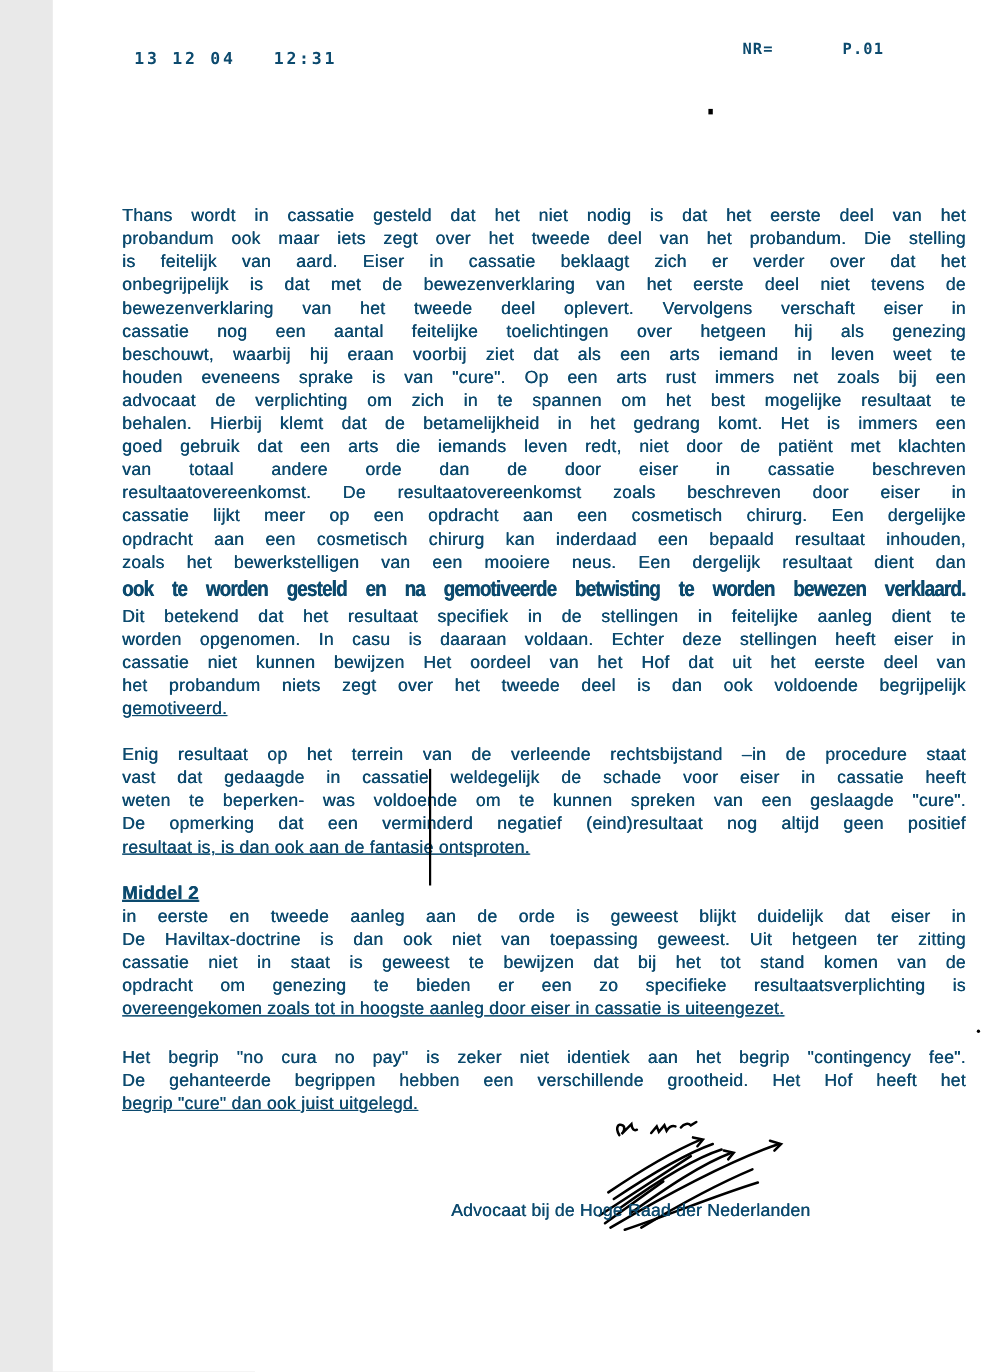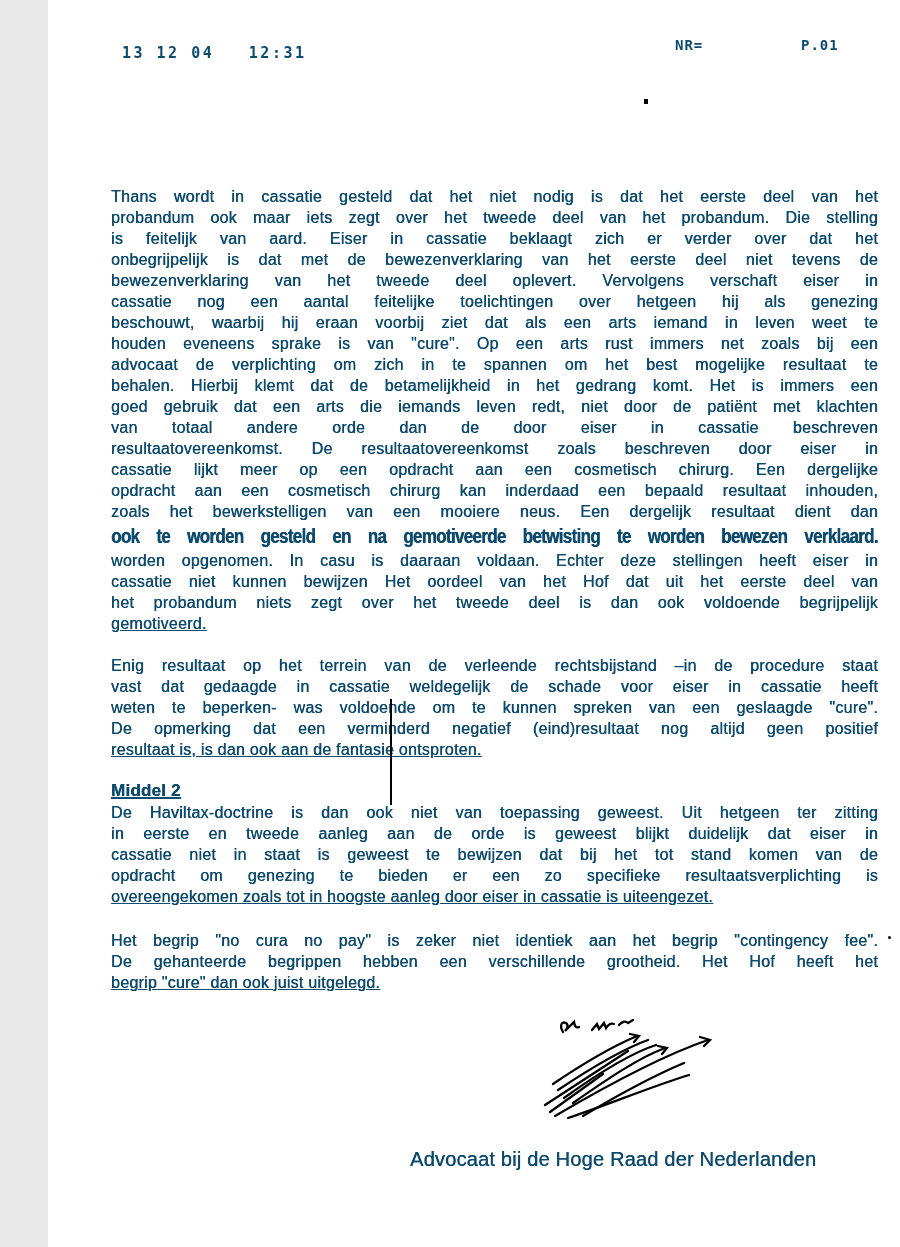--- a/index.html
+++ b/index.html
@@ -11,21 +11,21 @@
   .fax-ts {
     position:absolute; left:74px; top:44px;
     font-family:"DejaVu Sans Mono", monospace; font-weight:700; font-size:15px;
     letter-spacing:2.5px; white-space:pre;
   }
   .fax-nr {
     position:absolute; left:627px; top:37px;
     font-family:"DejaVu Sans Mono", monospace; font-weight:700; font-size:14px; letter-spacing:1px;
   }
   .fax-pg {
-    position:absolute; left:753px; top:37px;
+    position:absolute; left:718px; top:37px;
     font-family:"DejaVu Sans Mono", monospace; font-weight:700; font-size:14px; letter-spacing:1px;
   }
   
   .content {
     position:absolute; left:63px; top:186px; width:767px;
     font-size:16px; line-height:21px; letter-spacing:0.25px;
     text-shadow:0.35px 0 0 currentColor;
   }
   .tline { text-align:justify; text-align-last:justify; }
   .tline.last { text-align-last:left;text-decoration:underline; }
@@ -43,21 +43,21 @@
   .para-3 { margin-top:1px; }
   .para-4 { margin-top:23px; }
   
   .vline { position:absolute; left:342px; top:699px; width:2px; height:106px; background:#000; }
   .dot { position:absolute; background:#000; }
   .dot1 { left:596px; top:99px; width:4px; height:5px; }
   .dot2 { left:840px; top:936px; width:3px; height:3px; border-radius:50%; }
   
   .signature { position:absolute; left:458px; top:1016px; width:250px; height:104px; }
   .sign-caption {
-    position:absolute; left:362px; top:1148px; font-size:20px; letter-spacing:0.2px;
+    position:absolute; left:362px; top:1092px; font-size:16px; letter-spacing:0.2px;
     text-shadow:0.35px 0 0 currentColor;
   }
 </style>
 </head>
 <body>
 
 <div class="page">
 
   <span class="fax-ts">13 12 04   12:31</span>
   <span class="fax-nr">NR=</span>
@@ -82,40 +82,41 @@
           <div class="tline">van totaal andere orde dan de door eiser in cassatie beschreven</div>
           <div class="tline">resultaatovereenkomst. De resultaatovereenkomst zoals beschreven door eiser in</div>
           <div class="tline">cassatie lijkt meer op een opdracht aan een cosmetisch chirurg.  Een dergelijke</div>
           <div class="tline">opdracht aan een cosmetisch chirurg kan inderdaad een bepaald resultaat inhouden,</div>
           <div class="tline">zoals het bewerkstelligen van een mooiere neus. Een dergelijk resultaat dient dan</div>
         </div>
       <div class="bold-line-wrap">
         <div class="bold-line">ook te worden gesteld en na gemotiveerde betwisting te worden bewezen verklaard.</div>
       </div>
       <div>
+          <div class="tline">Dit betekend dat het resultaat specifiek in de stellingen in feitelijke aanleg dient te</div>
           <div class="tline">worden opgenomen. In casu is daaraan voldaan. Echter deze stellingen heeft eiser in</div>
           <div class="tline">cassatie niet kunnen bewijzen  Het oordeel van het Hof dat uit het eerste deel van</div>
           <div class="tline">het probandum niets zegt over het tweede deel is dan ook voldoende begrijpelijk</div>
           <div class="tline last">gemotiveerd.</div>
         </div>
     </div>
 
     <div class="para para-2">
         <div class="tline">Enig resultaat op het terrein van de verleende rechtsbijstand –in de procedure staat</div>
         <div class="tline">vast dat gedaagde in cassatie weldegelijk de schade voor eiser in cassatie heeft</div>
         <div class="tline">weten te beperken- was voldoende om te kunnen spreken van een geslaagde "cure".</div>
         <div class="tline">De opmerking dat een verminderd negatief (eind)resultaat nog altijd geen positief</div>
         <div class="tline last">resultaat is, is dan ook aan de fantasie ontsproten.</div>
       </div>
 
     <div class="heading">Middel 2</div>
 
     <div class="para para-3">
+        <div class="tline">in eerste en tweede aanleg aan de orde is geweest blijkt duidelijk dat eiser in</div>
         <div class="tline">De Haviltax-doctrine is dan ook niet van toepassing geweest. Uit hetgeen ter zitting</div>
-        <div class="tline">in eerste en tweede aanleg aan de orde is geweest blijkt duidelijk dat eiser in</div>
         <div class="tline">cassatie niet in staat is geweest te bewijzen dat bij het tot stand komen van de</div>
         <div class="tline">opdracht om genezing te bieden er een zo specifieke resultaatsverplichting is</div>
         <div class="tline last">overeengekomen zoals tot in hoogste aanleg door eiser in cassatie is uiteengezet.</div>
       </div>
 
     <div class="para para-4">
         <div class="tline">Het begrip "no cura no pay" is zeker niet identiek aan het begrip "contingency fee".</div>
         <div class="tline">De gehanteerde begrippen hebben een verschillende grootheid.  Het Hof heeft het</div>
         <div class="tline last">begrip "cure" dan ook juist uitgelegd.</div>
       </div>

